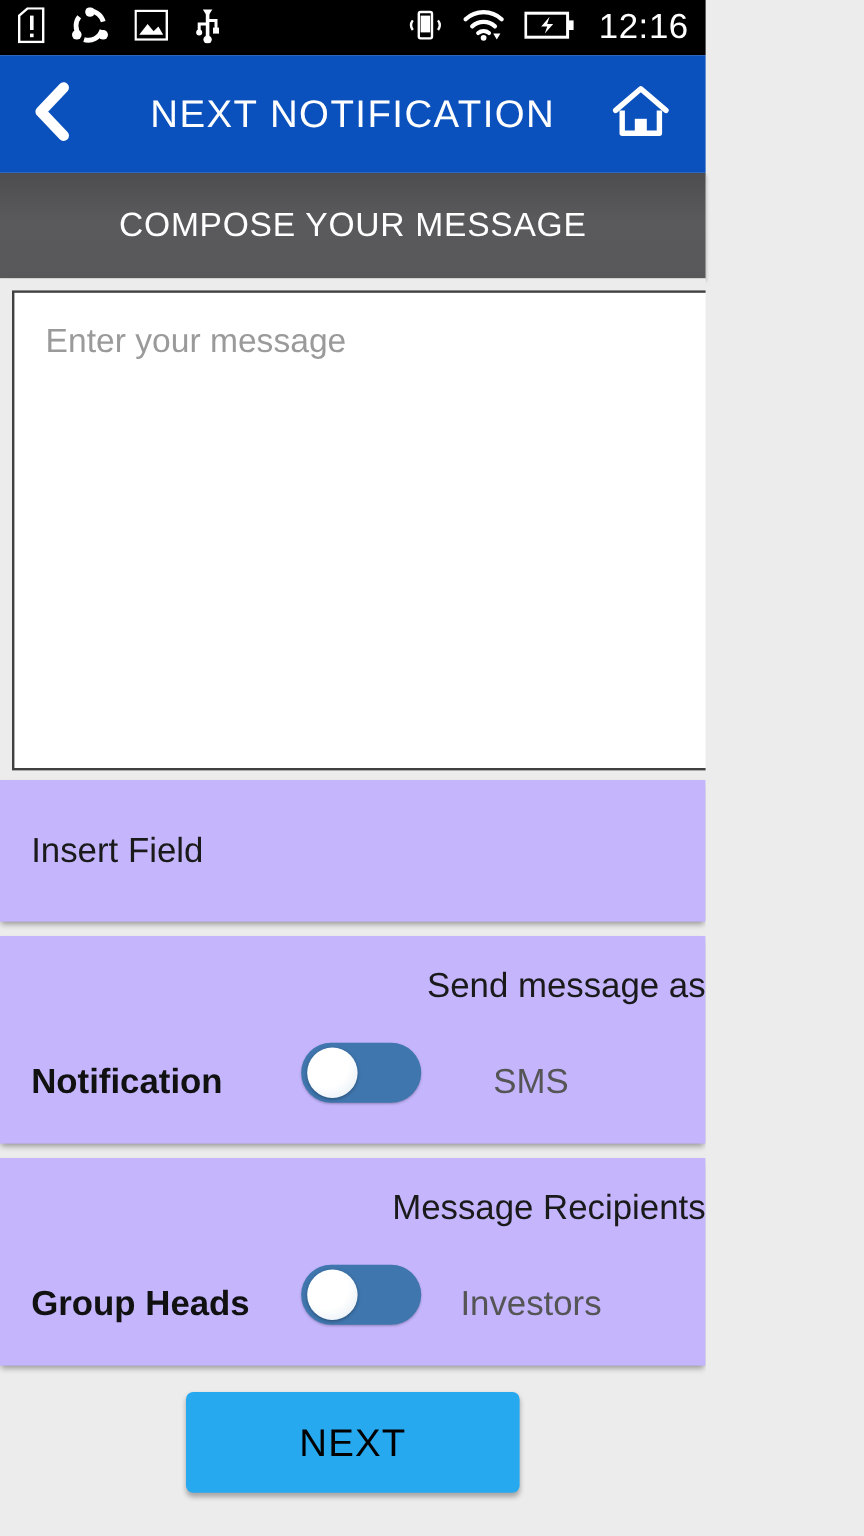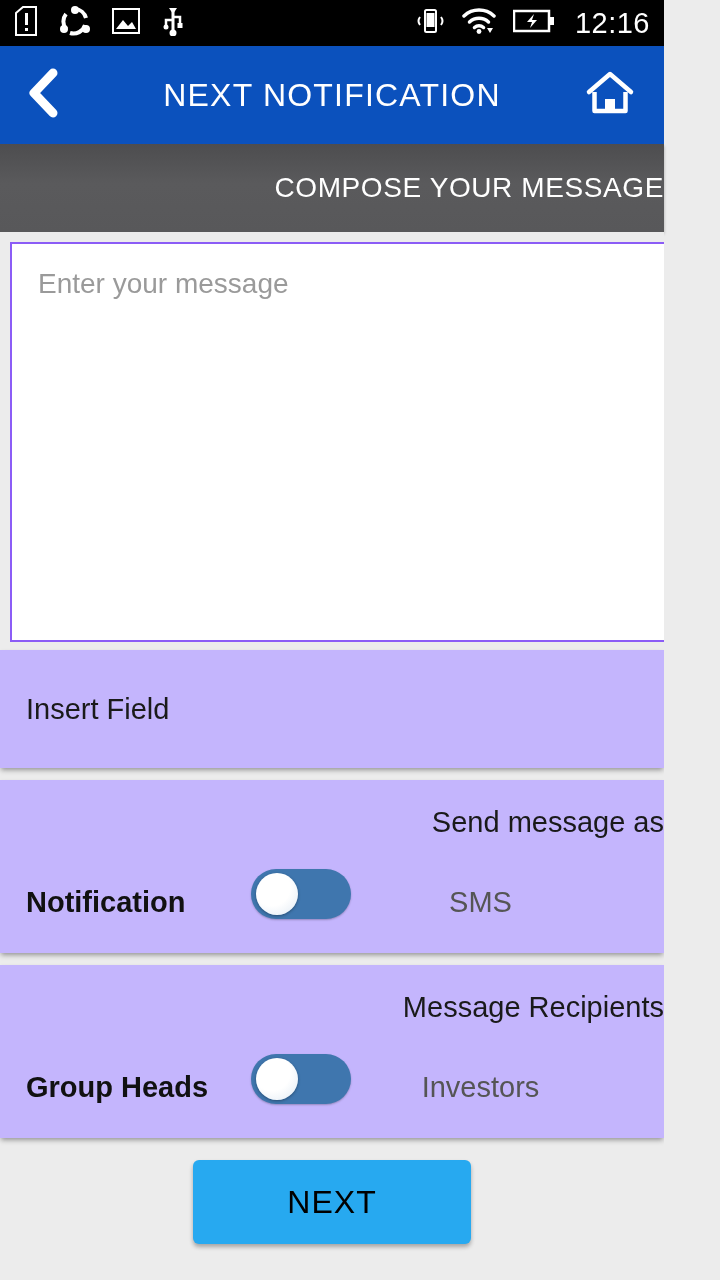--- a/index.html
+++ b/index.html
@@ -6,21 +6,21 @@
 
   html, body {
     width:720px; height:1280px;
     font-family:"Liberation Sans", sans-serif;
     background:#ececec;
     overflow:hidden;
   }
 
   #screen {
     position:relative;
-    width:664px; height:1280px;
+    width:588px; height:1280px;
     background:#ececec;
     display:flex;
     flex-direction:column;
   }
 
   
   .statusbar {
     height:46px;
     background:#000000;
     display:flex;
@@ -73,21 +73,21 @@
     position:relative;
     z-index:2;
   }
 
   
   .subheader {
     height:88px;
     background:linear-gradient(180deg,#4d4d4f 0%, #5a5a5c 45%, #58585a 100%);
     display:flex;
     align-items:center;
-    justify-content:flex-end;
+    justify-content:center;
     flex:0 0 auto;
     box-shadow:0 2px 3px rgba(0,0,0,0.28);
   }
   .subheader-title {
     color:#ffffff;
     font-size:28px;
     font-weight:400;
     letter-spacing:0.6px;
   }
 
@@ -110,21 +110,21 @@
   
   .msg-card {
     padding:10px 10px 0 10px;
     background:#ececec;
     box-shadow:none;
   }
   .msg-box {
     width:700px;
     height:400px;
     background:#ffffff;
-    border:2px solid #8b5cf6;
+    border:2px solid #404040;
     position:relative;
   }
   .msg-placeholder {
     position:absolute;
     top:24px; left:26px;
     color:#9a9a9a;
     font-size:28px;
     font-weight:400;
   }
   .resize-grip {

